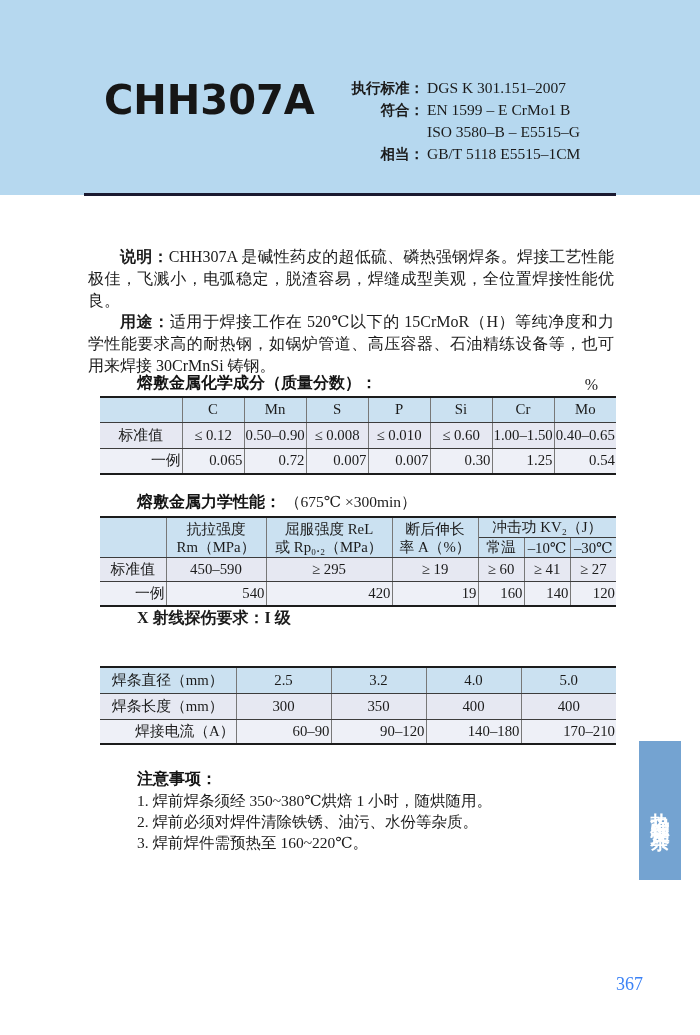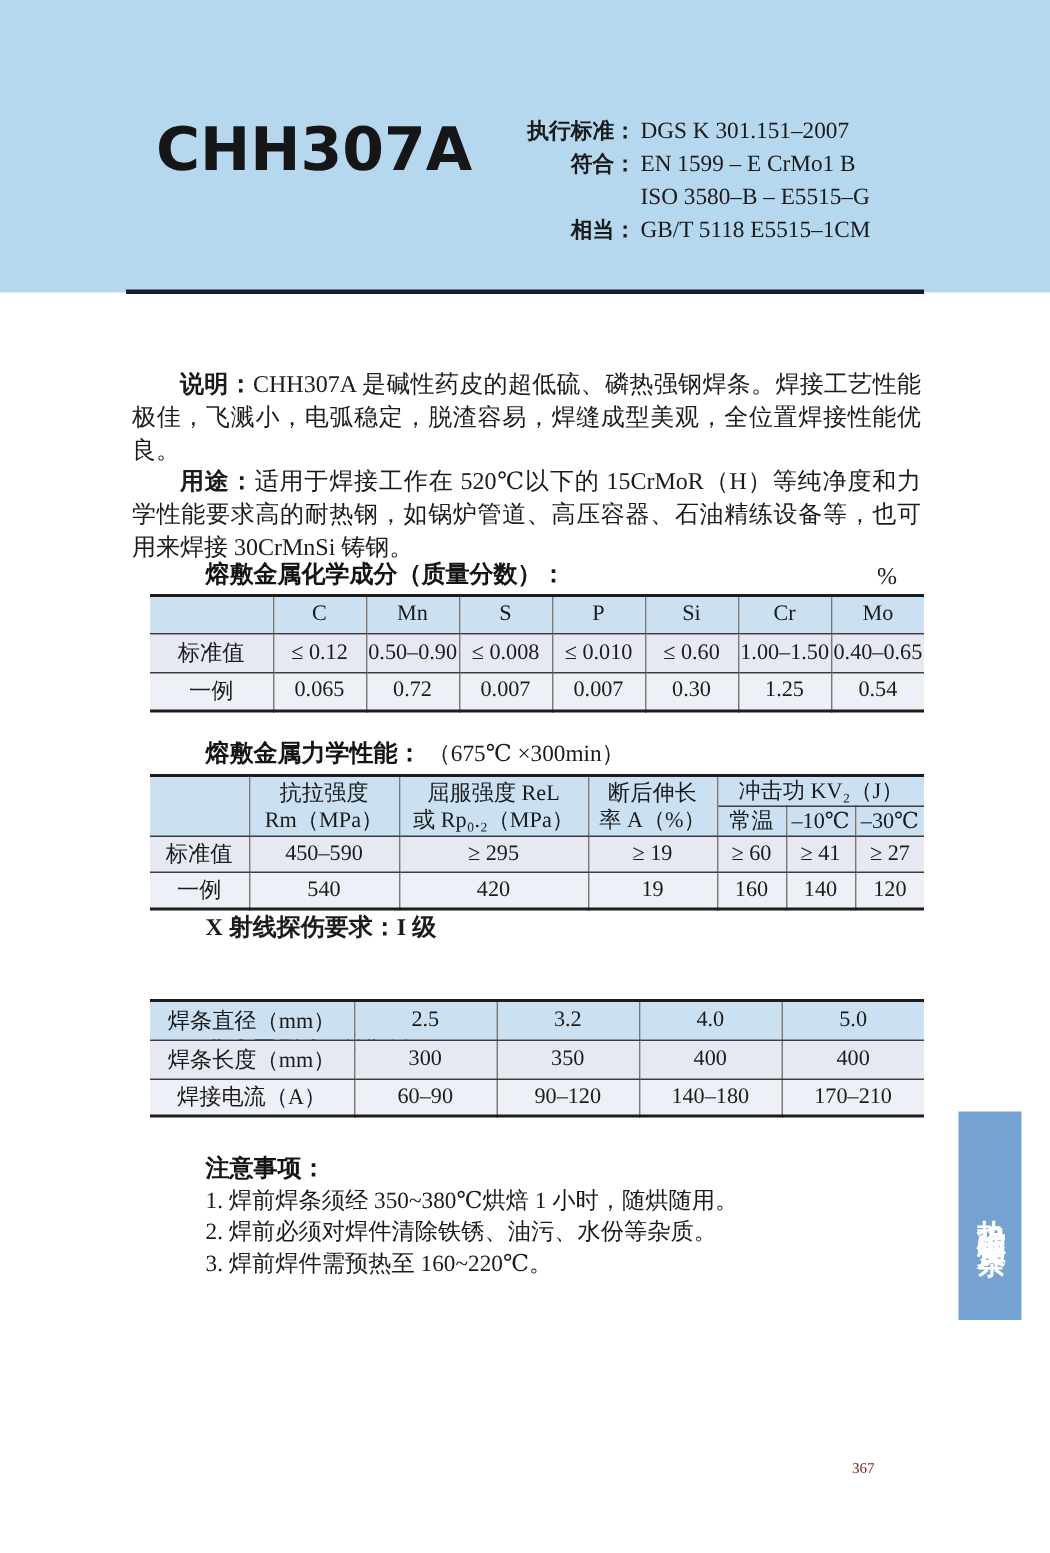--- a/index.html
+++ b/index.html
@@ -34,21 +34,21 @@
   
   table.tbl{border-collapse:collapse;table-layout:fixed;position:absolute;left:100px;width:516px;
             font-size:14.8px;text-align:center;
             border-top:2px solid #1c1c1c;border-bottom:2px solid #1c1c1c;}
   table.tbl td{border:1px solid #787878;border-top:1px solid #3c3c3c;border-bottom:1px solid #3c3c3c;
                padding:0 1px;overflow:hidden;white-space:nowrap;}
   table.tbl tr td:first-child{border-left:none;}
   table.tbl tr td:last-child{border-right:none;}
   .th-bg{background:#cbe1f1;}
   .row-lav{background:#e6e8f2;}
-  .row-lgt{background:#eef0f7;}
+  .row-lgt{background:#eef0f7;text-align:right;}
 
   table.chem{top:396px;}
   table.chem tr{height:26px;}
   table.chem tr:first-child{height:25px;}
 
   table.mech{top:516px;}
   table.mech td.h2{line-height:18px;padding:1px 0;}
   table.mech tr.dr{height:24px;}
   table.mech td.sub{height:19px;}
 
@@ -61,21 +61,21 @@
   
   .notes-title{position:absolute;left:137px;top:769px;}
   .notes{position:absolute;left:137px;top:790px;width:480px;font-size:15.5px;line-height:21px;}
 
   
   .side-tab{position:absolute;left:639px;top:741px;width:42px;height:139px;background:#74a3d1;
             color:#ffffff;display:flex;align-items:center;justify-content:center;
             writing-mode:vertical-rl;text-orientation:upright;
             font-family:"Liberation Sans","DejaVu Sans",sans-serif;font-weight:bold;font-size:19px;letter-spacing:5px;}
 
-  .page-num{position:absolute;left:568px;top:974px;font-size:10px;color:#7f1d1d;}
+  .page-num{position:absolute;left:616px;top:974px;font-size:18px;color:#3b82f6;}
 </style>
 </head>
 <body>
 
 <div class="page">
 
   <div class="hdr">
     <h1 class="model">CHH307A</h1>
     <div class="stds">
       <div class="std-row">

